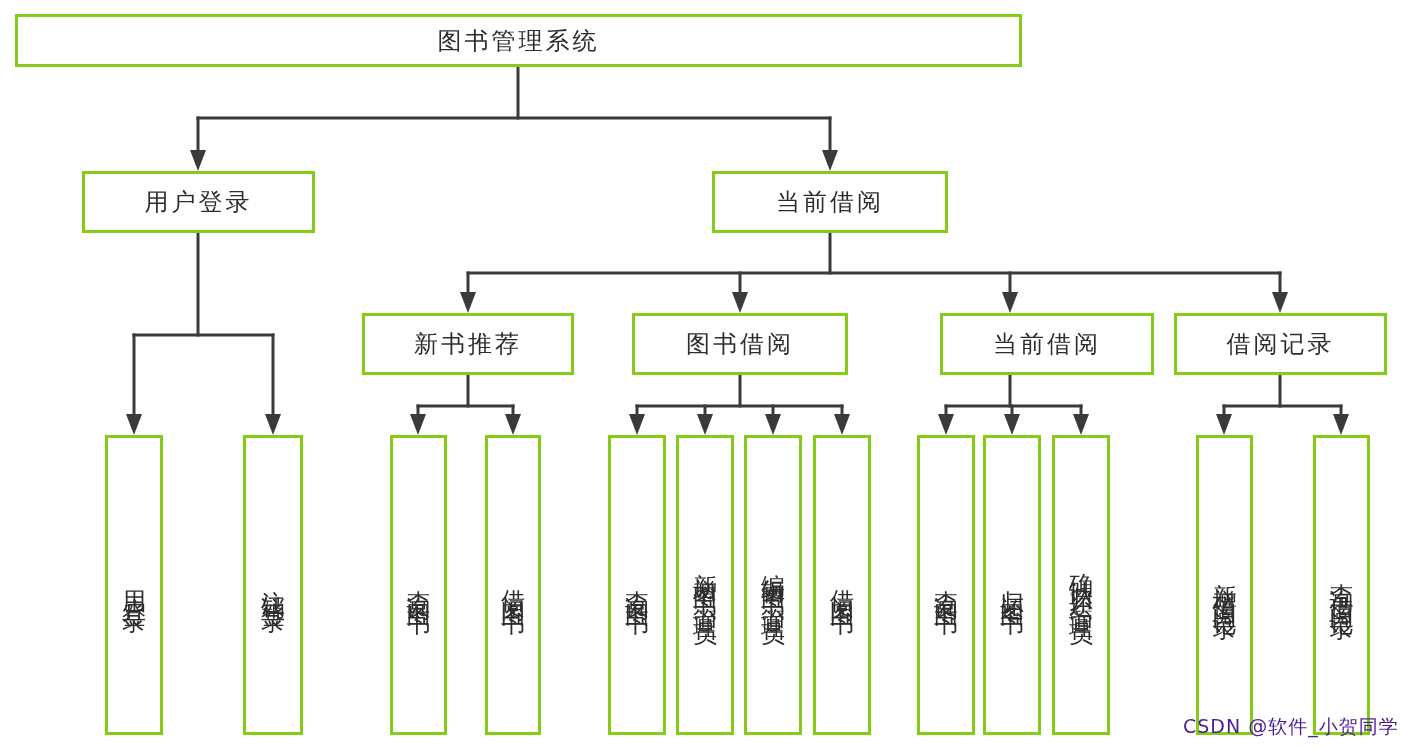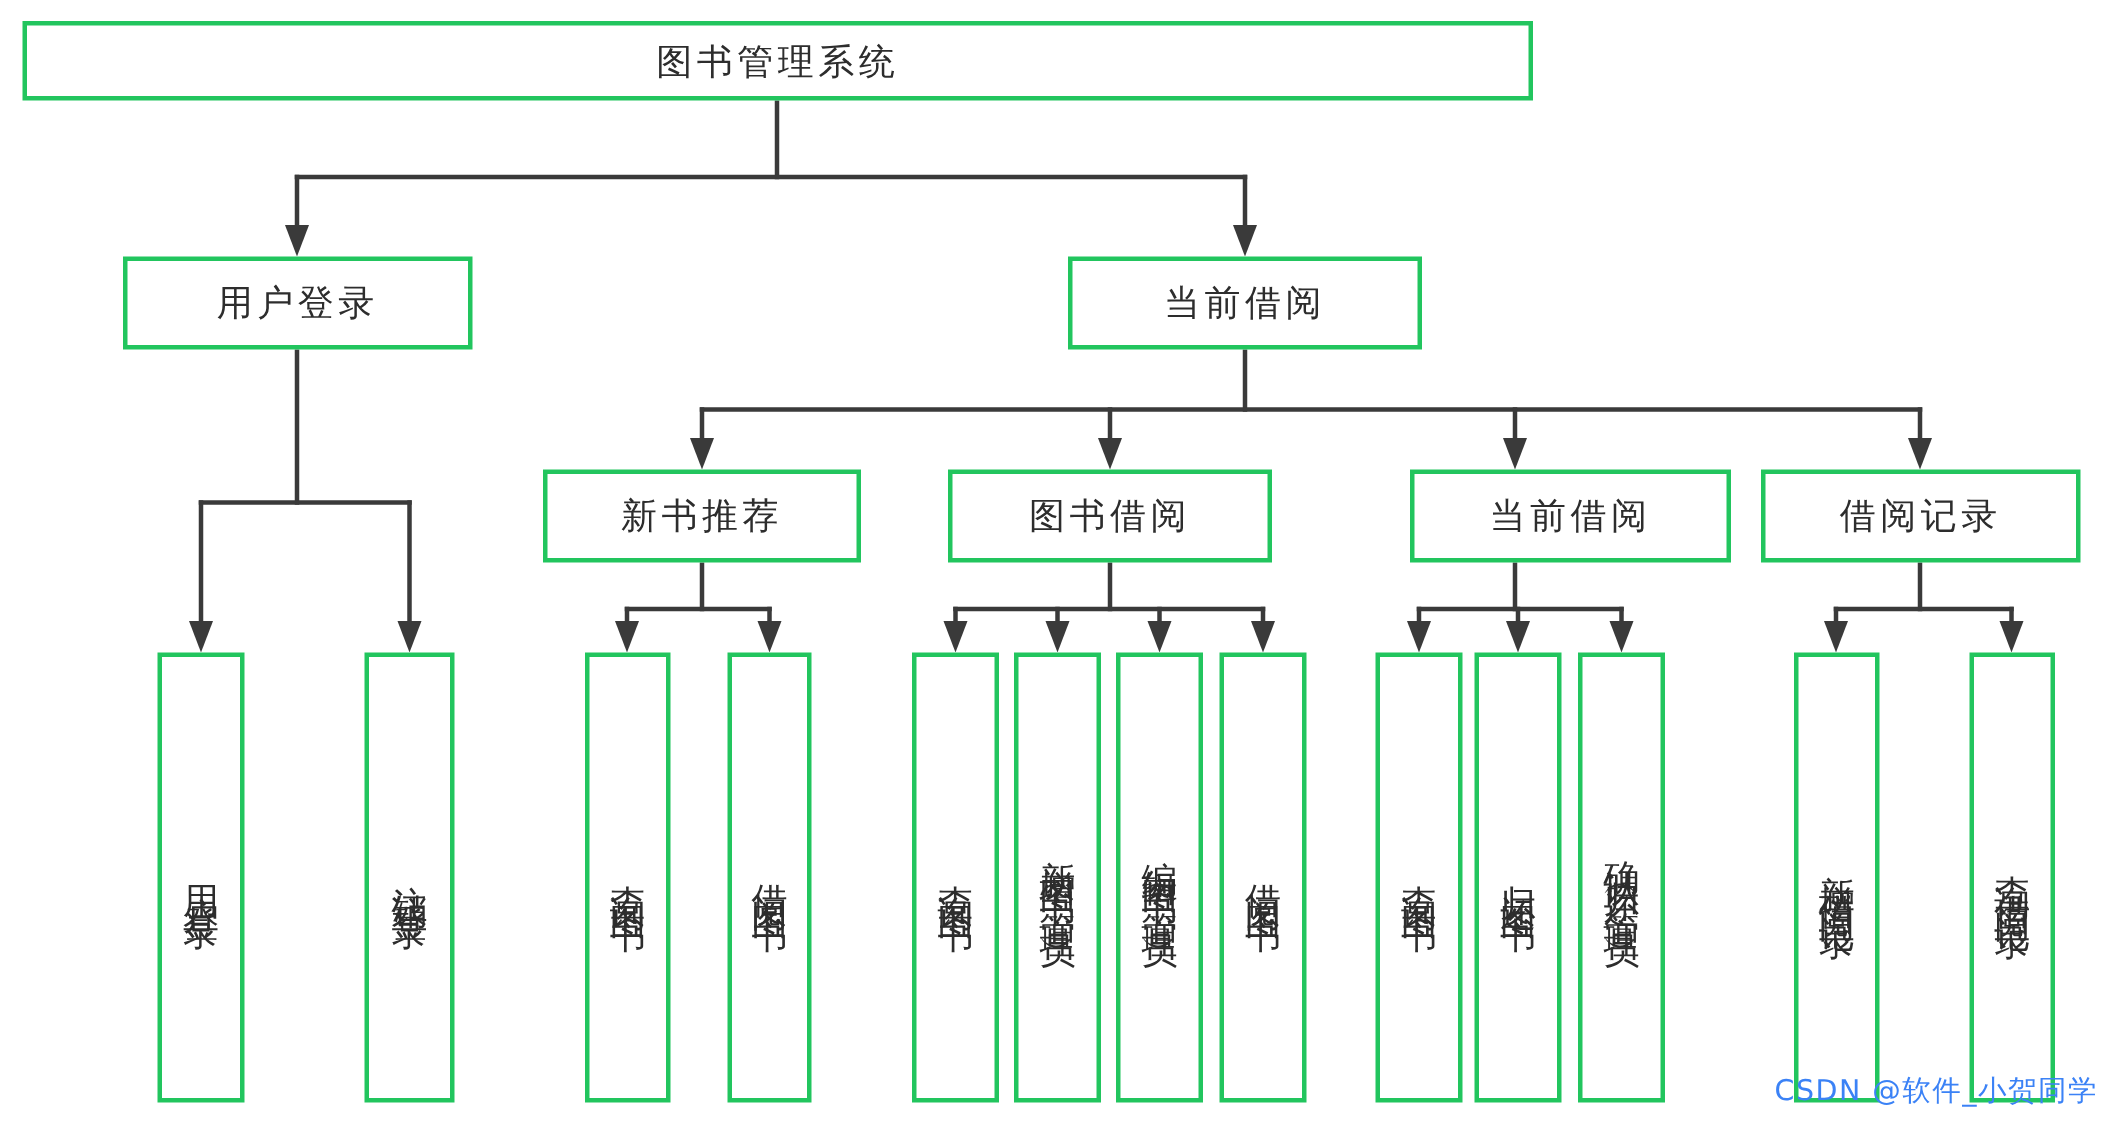--- a/index.html
+++ b/index.html
@@ -1,19 +1,19 @@
 <!DOCTYPE html>
 <html><head>
 <meta charset="utf-8">
 <style>
   html,body{margin:0;padding:0;background:#ffffff;}
   body{font-family:"DejaVu Sans","Liberation Sans",sans-serif;}
   #canvas{position:relative;width:1405px;height:747px;background:#ffffff;overflow:hidden;}
   #wires{position:absolute;left:0;top:0;width:1405px;height:747px;pointer-events:none;}
-  .box{position:absolute;box-sizing:border-box;border:3px solid #22c55e;background:#ffffff;
+  .box{position:absolute;box-sizing:border-box;border:3px solid #84cc16;background:#ffffff;
        display:flex;align-items:center;justify-content:center;color:#2d2d2d;}
   .h .lbl{font-size:24px;letter-spacing:3px;white-space:nowrap;line-height:1;}
   .v .lbl{writing-mode:vertical-rl;text-orientation:mixed;font-size:24px;letter-spacing:7px;
           white-space:nowrap;line-height:1;}
   
   #b-root{left:15px;top:14px;width:1007px;height:53px;}
   
   #b-login{left:82px;top:171px;width:233px;height:62px;}
   #b-mgmt{left:712px;top:171px;width:236px;height:62px;}
   
@@ -30,21 +30,21 @@
   #f-bquery{left:608px;width:58px;}
   #f-badd{left:676px;width:58px;}
   #f-bedit{left:744px;width:58px;}
   #f-bborrow{left:813px;width:58px;}
   #f-cquery{left:917px;width:58px;}
   #f-creturn{left:983px;width:58px;}
   #f-cconfirm{left:1052px;width:58px;}
   #f-radd{left:1196px;width:57px;}
   #f-rquery{left:1313px;width:57px;}
   #watermark{position:absolute;left:1183px;top:714px;font-size:19px;letter-spacing:1px;
-             color:#3b82f6;white-space:nowrap;z-index:5;}
+             color:#4c1d95;white-space:nowrap;z-index:5;}
   .stroke{stroke:#3a3a3a;stroke-width:3;fill:none;stroke-linecap:square;}
   .head{fill:#3a3a3a;stroke:none;}
 </style>
 </head>
 <body>
 
 <div id="canvas">
 
   <svg id="wires" viewBox="0 0 1405 747" xmlns="http://www.w3.org/2000/svg">
 

